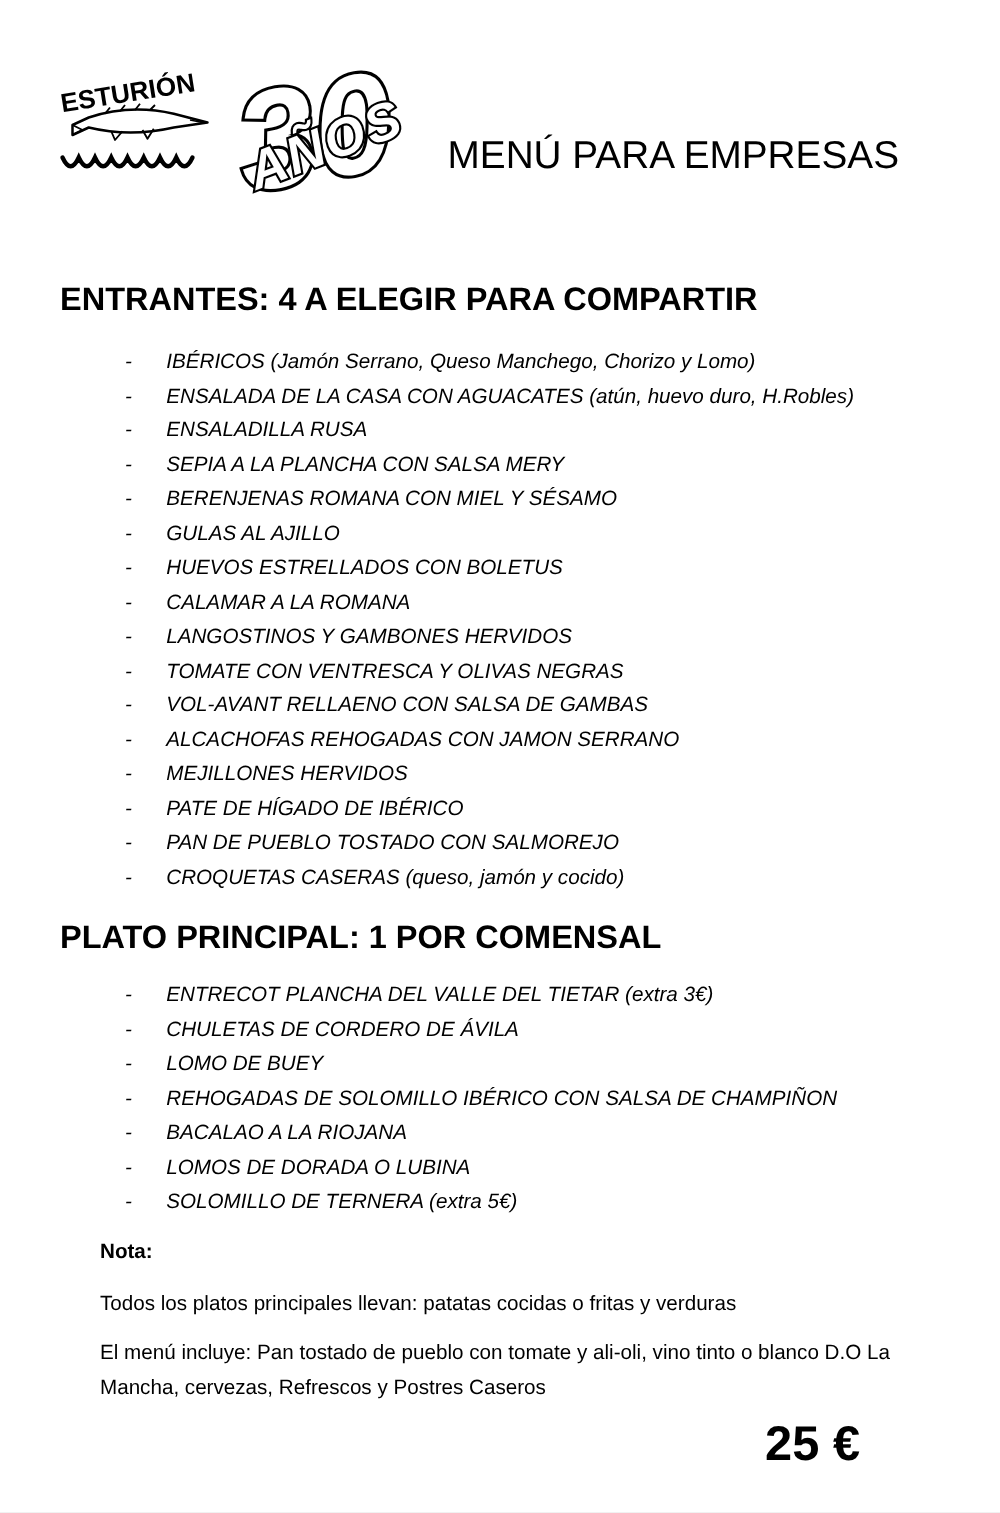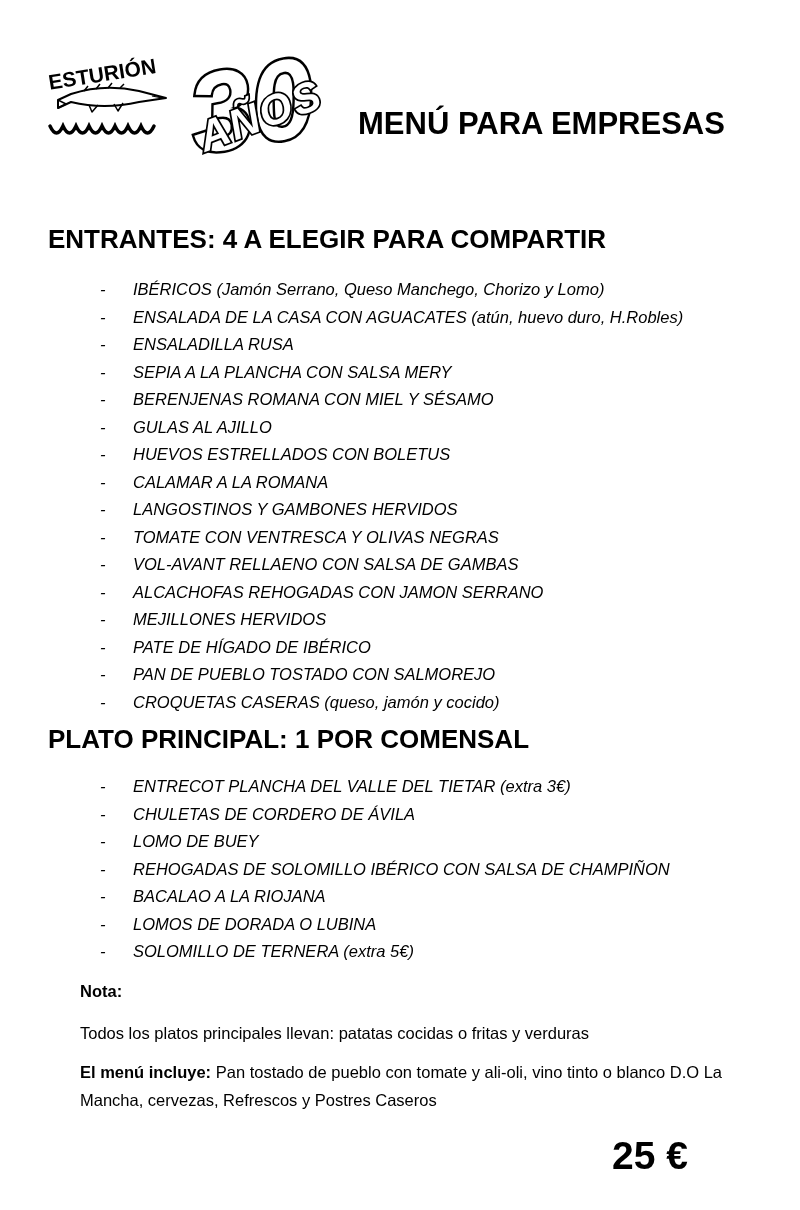--- a/index.html
+++ b/index.html
@@ -16,35 +16,35 @@
   }
   
   .header { position: relative; height: 176px; }
   .logo-esturion { position: absolute; left: 44px; top: 50px; width: 135px; height: 95px; }
   .logo-30 { position: absolute; left: 183px; top: 34px; width: 160px; height: 140px; }
   .doc-title {
     position: absolute;
     left: 358px;
     top: 106px;
     font-size: 31px;
-    font-weight: bold;
+    font-weight: normal;
     letter-spacing: 0px;
     white-space: nowrap;
     text-align: right;
   }
   
   .section-heading {
     margin-left: 48px;
     font-size: 26px;
     line-height: 30px;
     font-weight: bold;
     white-space: nowrap;
     margin-top: 48px;
   }
-  .section-heading.second { margin-top: 8px; }
+  .section-heading.second { margin-top: 18px; }
   
   ul.menu-list { list-style: none; margin: 22px 16px 0 0; padding: 0 0 0 100px; font-style: italic; }
   ul.menu-list.second { margin-top: 19px; }
   ul.menu-list li {
     position: relative;
     padding-left: 33px;
     font-size: 16.5px;
     line-height: 27.5px;
     white-space: nowrap;
   }
@@ -65,21 +65,21 @@
     margin: 14px 0 0 80px;
     font-size: 16.5px;
     line-height: 28px;
   }
   .includes-para {
     margin: 11px 0 0 80px;
     width: 690px;
     font-size: 16.5px;
     line-height: 28px;
   }
-  .includes-para b { font-weight: bold; }
+  .includes-para b { font-weight: normal; }
   
   .price {
     position: absolute;
     top: 1134px;
     right: 112px;
     font-size: 39px;
     font-weight: bold;
     white-space: nowrap;
   }
 </style>

